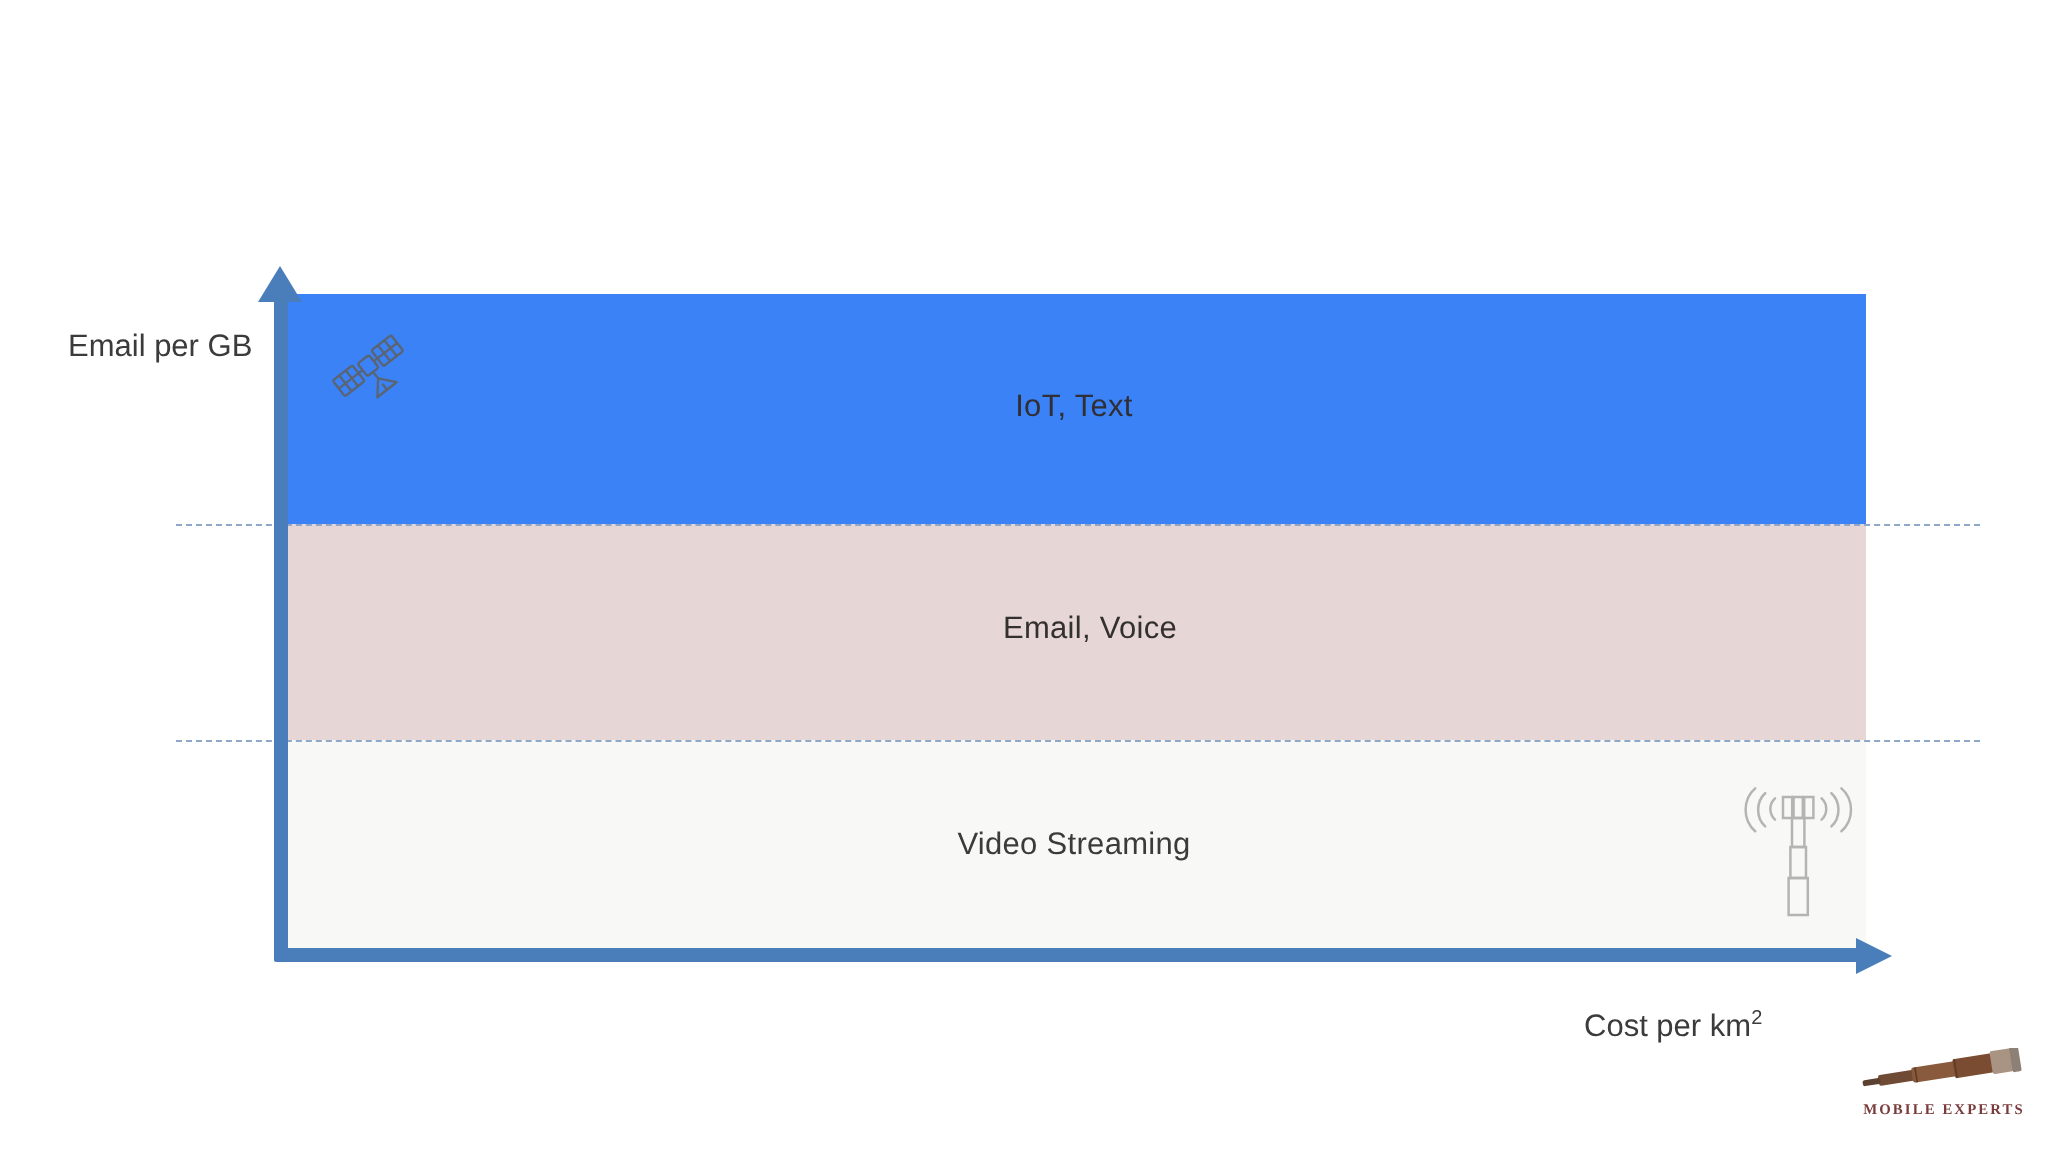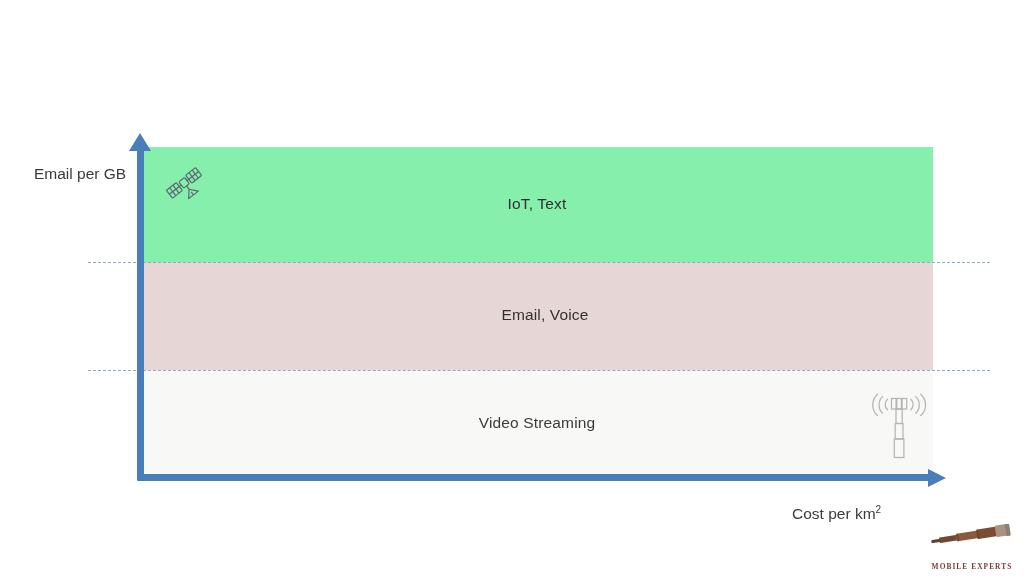--- a/index.html
+++ b/index.html
@@ -17,21 +17,21 @@
 
   
   .band {
     position:absolute;
     left:141px;
     width:792px;
     display:flex;
     align-items:center;
     justify-content:center;
   }
-  #band-top    { top:147px; height:115px; background:#86efac; }
+  #band-top    { top:147px; height:115px; background:#3b82f6; }
   #band-middle { top:262px; height:108px; background:#e7d6d6; }
   #band-bottom { top:370px; height:108px; background:#f8f8f7; }
 
   .band-label {
     font-size:15.5px;
     color:#3a3a3a;
     letter-spacing:.15px;
     white-space:nowrap;
     position:relative;
     top:-1px;
@@ -126,21 +126,21 @@
     width:96px; height:48px;
   }
   #brand-telescope { display:block; margin:0 auto; }
   #brand-name {
     text-align:center;
     font-size:7.4px;
     letter-spacing:1.05px;
     color:#7a3b3b;
     font-family:"Liberation Serif", serif;
     font-weight:bold;
-    margin-top:16px;
+    margin-top:4px;
     white-space:nowrap;
   }
 </style>
 </head>
 <body>
 
 <div id="slide">
 
   <div class="band" id="band-top">
     <span class="band-label">IoT, Text</span>

